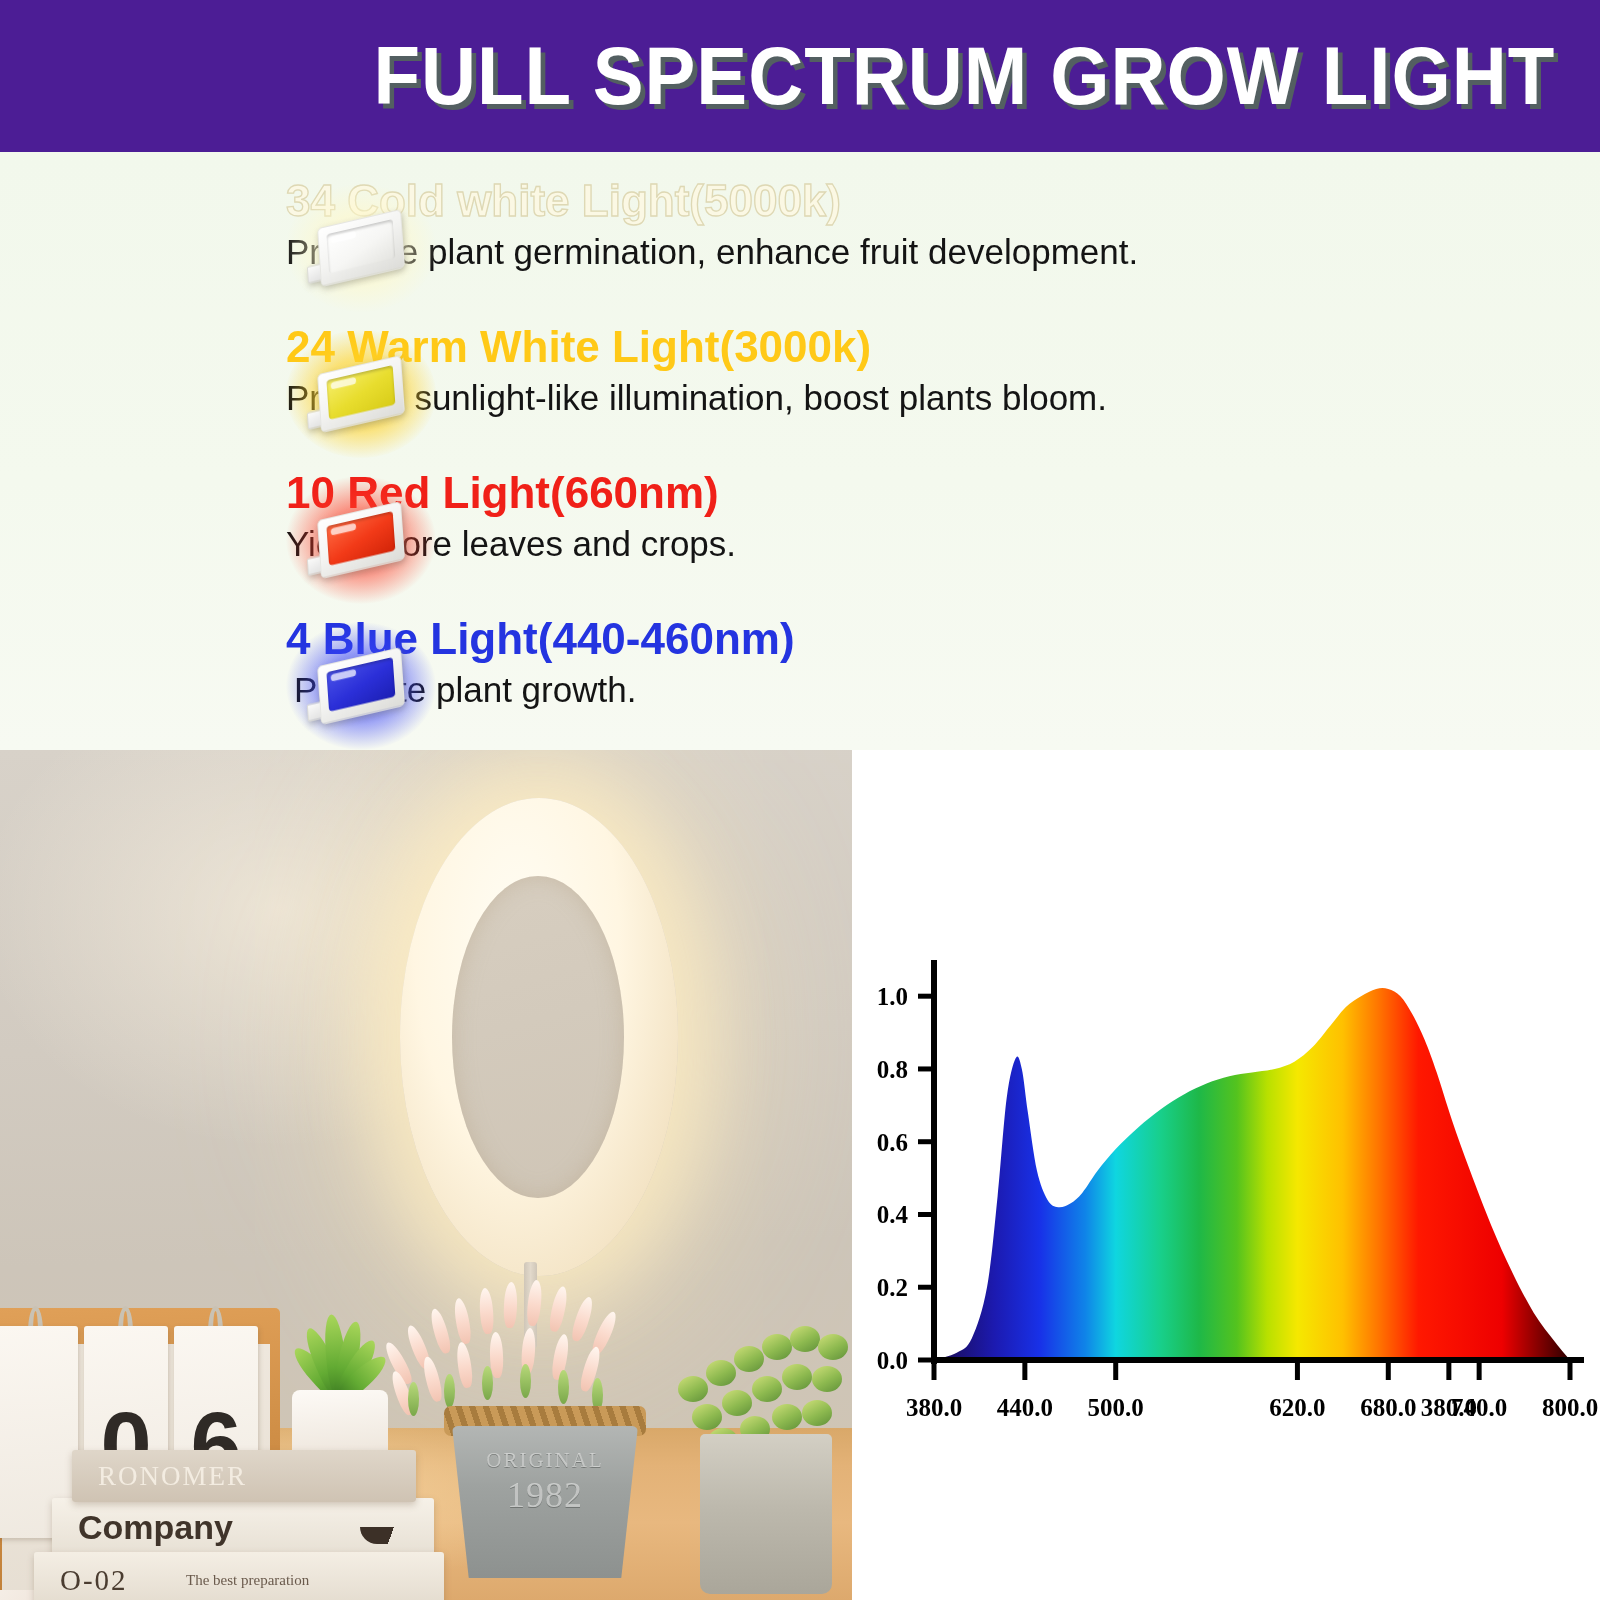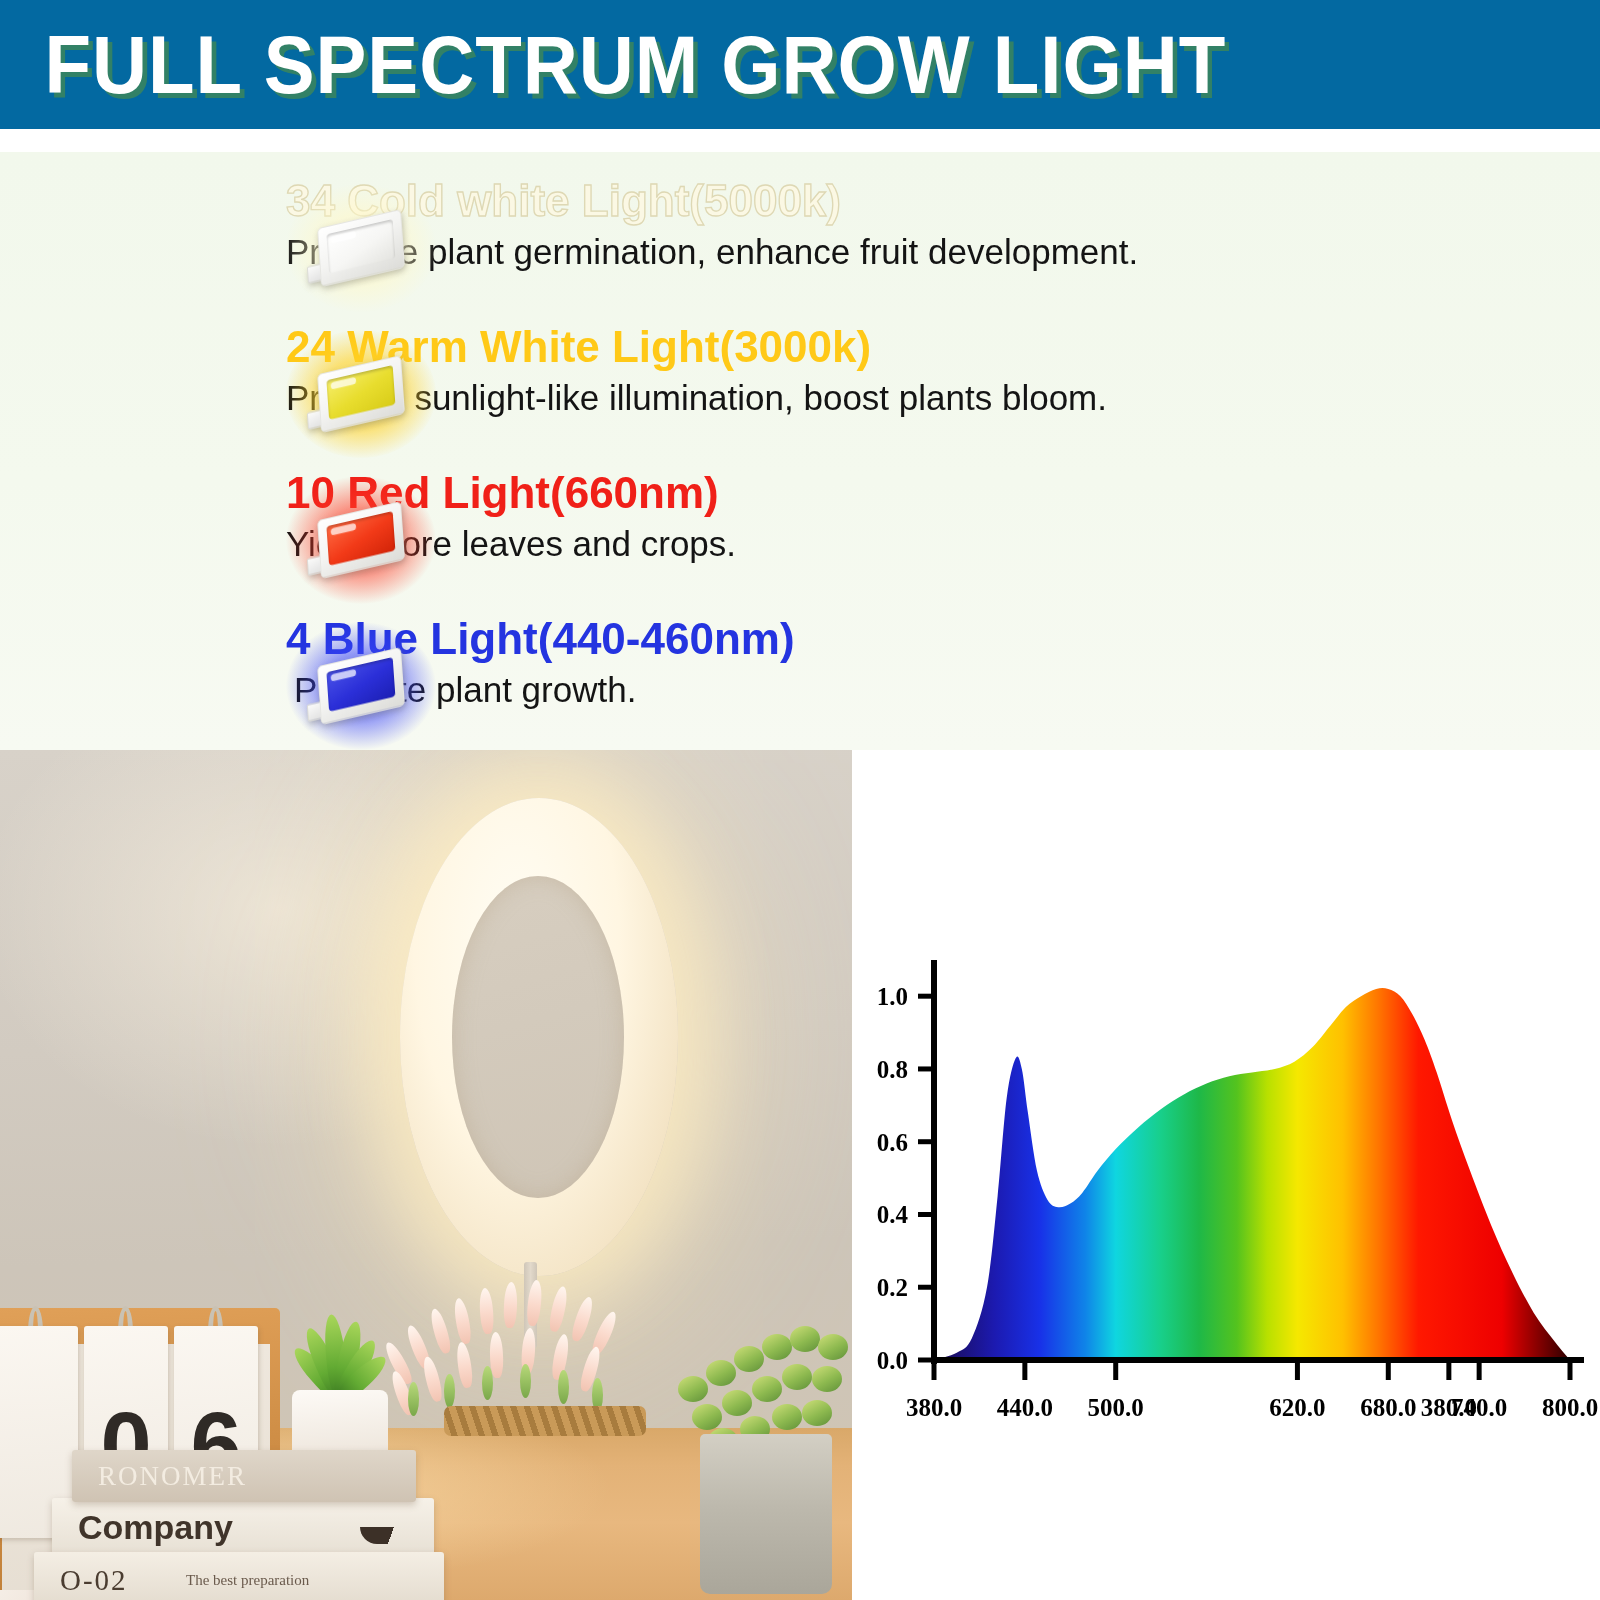--- a/index.html
+++ b/index.html
@@ -7,23 +7,23 @@
     width: 1600px; height: 1600px;
     font-family: "Liberation Sans", sans-serif;
     background: #ffffff;
     overflow: hidden;
   }
   .page { position: relative; width: 1600px; height: 1600px; }
 
   
   .banner {
     position: absolute; left: 0; top: 0;
-    width: 1600px; height: 129px;
-    background: #0369a1;
-    display: flex; align-items: center; justify-content: flex-start;
+    width: 1600px; height: 152px;
+    background: #4c1d95;
+    display: flex; align-items: center; justify-content: flex-end;
   }
   .banner-title {
     font-family: "Liberation Sans Narrow", "Liberation Sans", sans-serif;
     font-size: 82px; font-weight: bold; color: #ffffff;
     letter-spacing: 1px;
     transform: scaleX(0.93);
     text-shadow: 5px 5px 0 rgba(90,150,55,0.55);
     white-space: nowrap;
   }
 
@@ -498,20 +498,24 @@
         <b style="left:168px;top:56px; transform:rotate(10deg)"></b>
         <b style="left:198px;top:68px; transform:rotate(16deg)"></b>
         <s style="left:22px; top:104px;"></s>
         <s style="left:58px; top:96px;"></s>
         <s style="left:96px; top:88px;"></s>
         <s style="left:134px;top:86px;"></s>
         <s style="left:172px;top:92px;"></s>
         <s style="left:206px;top:100px;"></s>
       </div>
       <div class="rope"></div>
+      <div class="pot-metal">
+        <div class="pot-text t1">ORIGINAL</div>
+        <div class="pot-text t2">1982</div>
+      </div>
 
       <div class="euca">
         <u style="left:6px;  top:70px;"></u>
         <u style="left:34px; top:54px;"></u>
         <u style="left:62px; top:40px;"></u>
         <u style="left:90px; top:28px;"></u>
         <u style="left:118px;top:20px;"></u>
         <u style="left:146px;top:28px;"></u>
         <u style="left:20px; top:98px;"></u>
         <u style="left:50px; top:84px;"></u>

